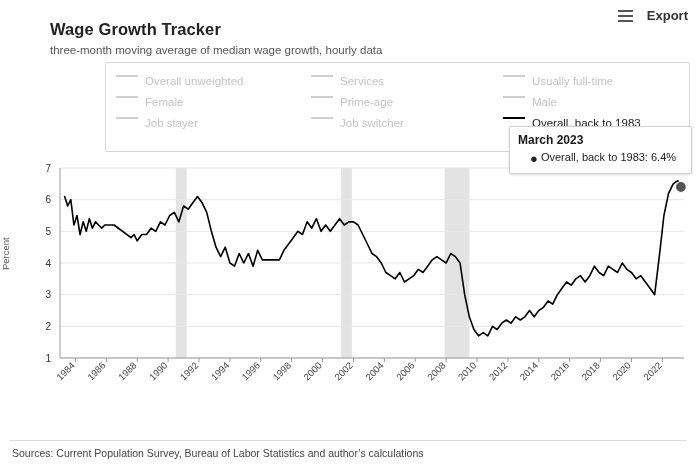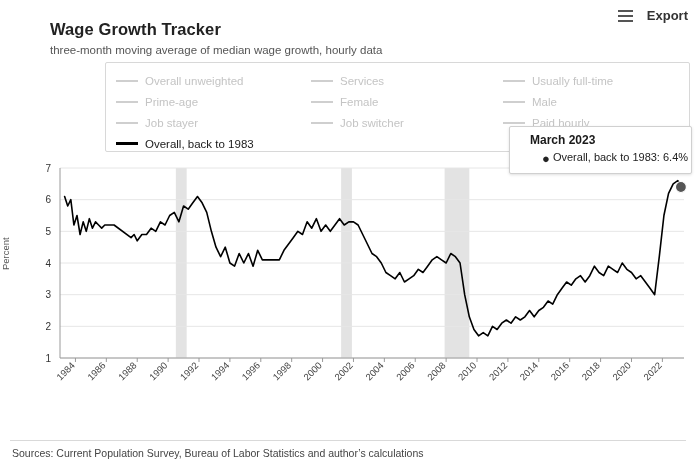--- a/index.html
+++ b/index.html
@@ -34,30 +34,30 @@
     border:1px solid #d8d8d8; border-radius:2px; background:#fff;
     box-sizing:border-box;
     padding:7px 10px 0 10px;
   }
   .legend-grid {
     display:grid;
     grid-template-columns: 195px 192px 1fr;
     grid-auto-rows: 21px;
     align-items:center;
   }
-  .leg-item { display:flex; align-items:center; gap:7px; }
+  .leg-item { display:flex; gap:7px; }
   .leg-line { display:inline-block; width:22px; height:2px; background:#cfcfcf; flex:none; }
   .leg-line.active { background:#000; height:2.5px; }
   .leg-text { font-size:11.5px; color:#c4c4c4; white-space:nowrap; }
   .leg-text.active { color:#1a1a1a; }
 
   .tooltip {
     position:absolute; left:509px; top:126px; width:183px;
     background:#fff; border:1px solid #d0d0d0; border-radius:2px;
-    padding:6px 8px 8px 20px; box-sizing:border-box;
+    padding:6px 8px 8px 8px; box-sizing:border-box;
     box-shadow:0 1px 3px rgba(0,0,0,.13);
     z-index:20;
   }
   .tt-title { font-size:12px; font-weight:bold; color:#1a1a1a; }
   .tt-row { font-size:11px; color:#222; margin-top:4px; white-space:nowrap;margin-left:12px; }
   .tt-dot { font-size:13px; line-height:1; vertical-align:middle; }
 
   .plot-area {
     position:absolute; left:10px; top:162px; width:680px; height:250px;
   }
@@ -103,41 +103,37 @@
       <div class="leg-item">
         <span class="leg-line"></span>
         <span class="leg-text">Services</span>
       </div>
       <div class="leg-item">
         <span class="leg-line"></span>
         <span class="leg-text">Usually full-time</span>
       </div>
       <div class="leg-item">
         <span class="leg-line"></span>
+        <span class="leg-text">Female</span>
+      </div>
+      <div class="leg-item">
+        <span class="leg-line"></span>
         <span class="leg-text">Prime-age</span>
       </div>
       <div class="leg-item">
         <span class="leg-line"></span>
-        <span class="leg-text">Female</span>
-      </div>
-      <div class="leg-item">
-        <span class="leg-line"></span>
         <span class="leg-text">Male</span>
       </div>
       <div class="leg-item">
         <span class="leg-line"></span>
         <span class="leg-text">Job stayer</span>
       </div>
       <div class="leg-item">
         <span class="leg-line"></span>
         <span class="leg-text">Job switcher</span>
-      </div>
-      <div class="leg-item">
-        <span class="leg-line"></span>
-        <span class="leg-text">Paid hourly</span>
       </div>
       <div class="leg-item">
         <span class="leg-line active"></span>
         <span class="leg-text active">Overall, back to 1983</span>
       </div>
       <div></div>
     </div>
 </div>
 
 <div class="tooltip">

